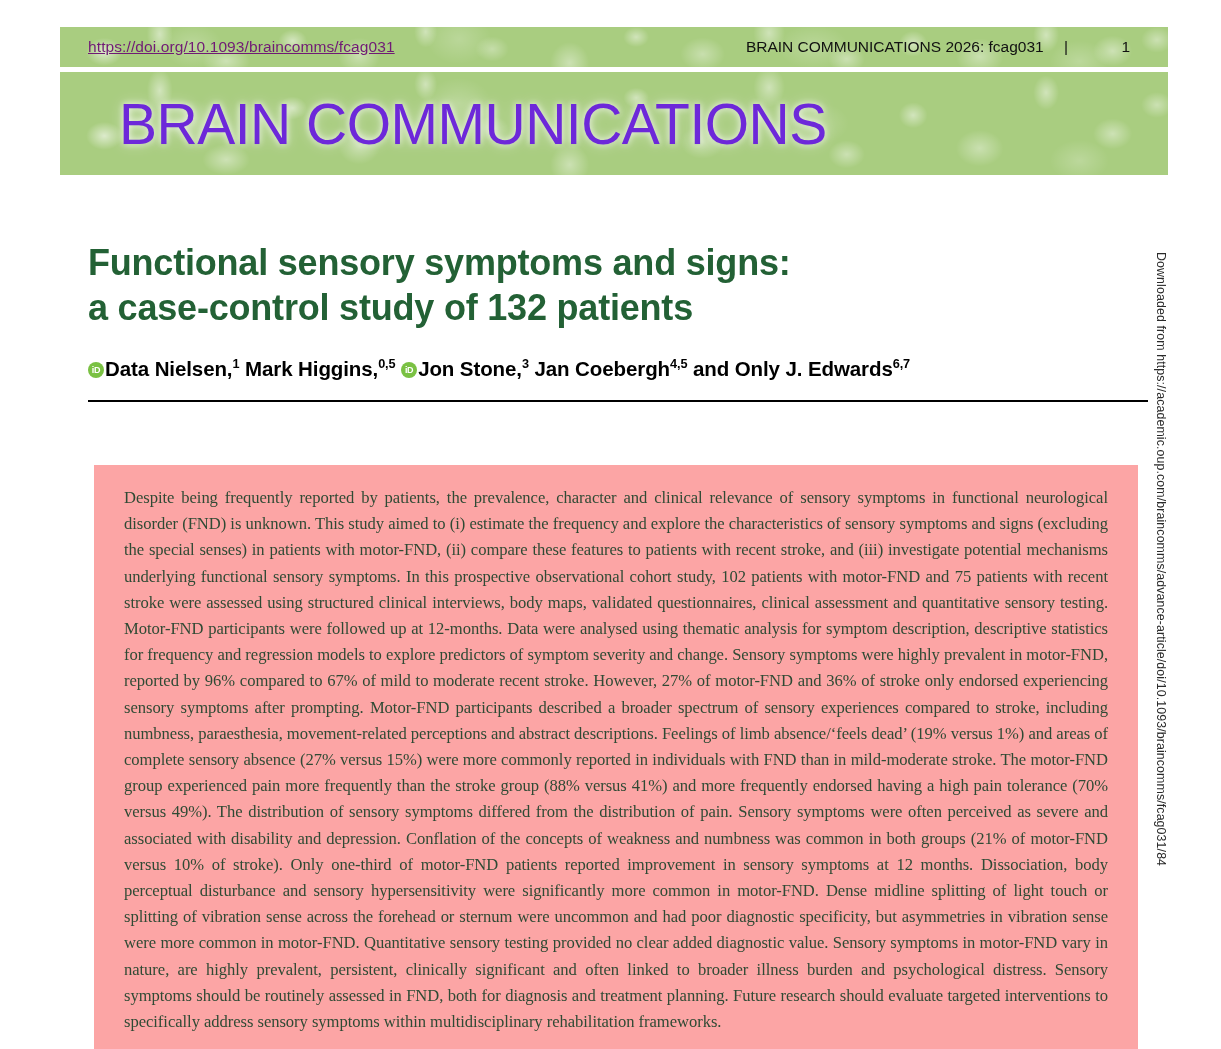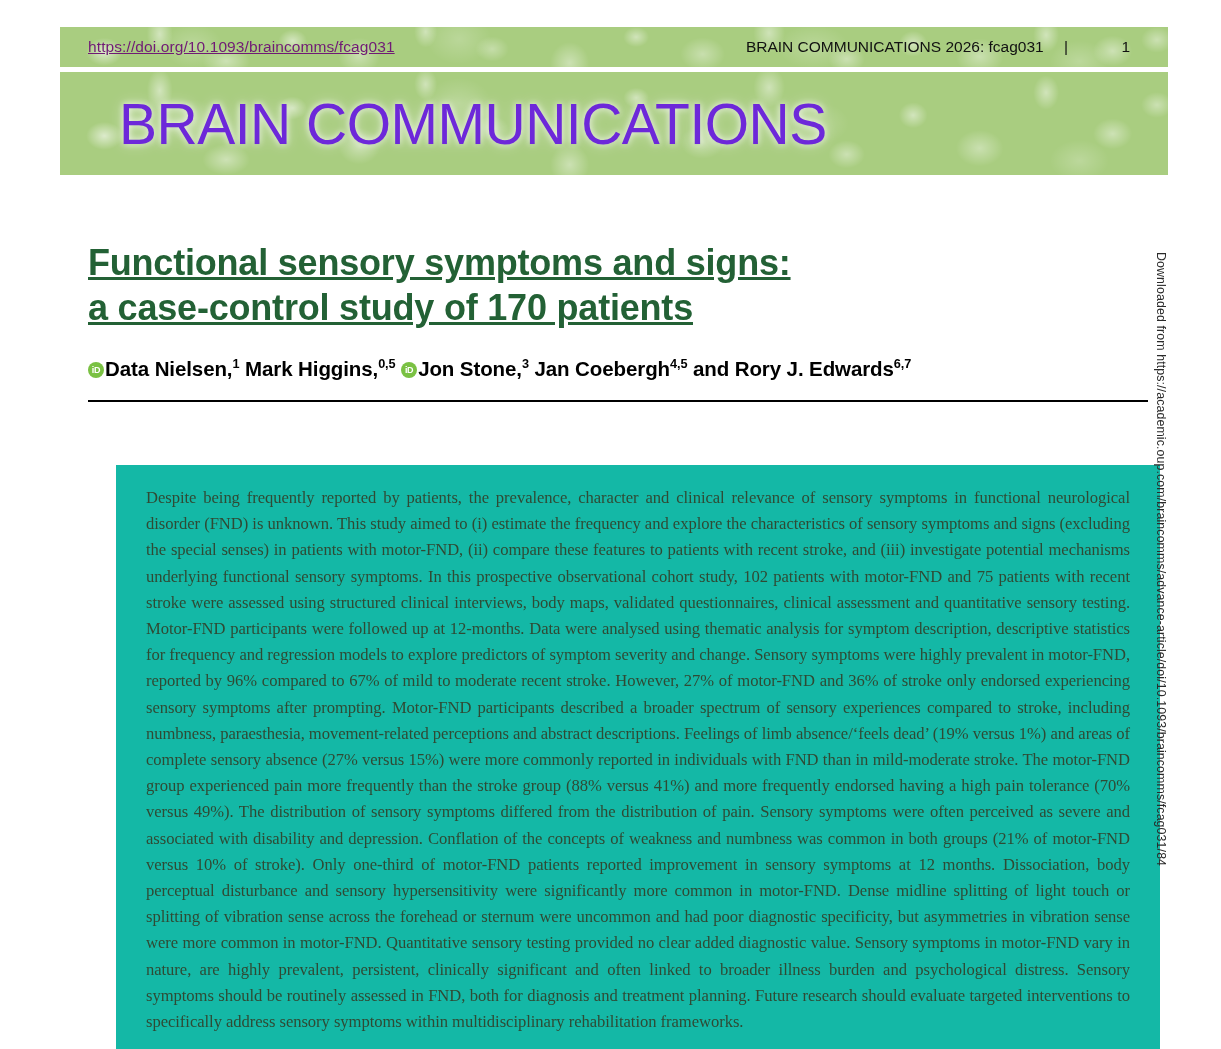--- a/index.html
+++ b/index.html
@@ -130,21 +130,20 @@
     top: 240px;
     width: 1060px;
   }
   .title {
     font-size: 36px;
     line-height: 1.26;
     font-weight: 700;
     color: #236135;
     letter-spacing: -0.2px;
     margin: 0;
-    text-decoration: underline;
   }
   .title .line2 { display: block; }
 
   .authors {
     margin-top: 24px;
     font-size: 20.5px;
     font-weight: 700;
     color: #000;
     line-height: 1.35;
     letter-spacing: -0.1px;
@@ -182,25 +181,25 @@
   .rule {
     margin-top: 18px;
     border: 0;
     border-top: 2px solid #000;
     width: 1060px;
   }
 
   
   .abstract-box {
     position: absolute;
-    left: 116px;
+    left: 94px;
     top: 465px;
     width: 1044px;
     height: 584px;
-    background: #14b8a6;
+    background: #fca5a5;
     box-sizing: border-box;
     padding: 20px 30px 18px 30px;
   }
   .abstract-text {
     margin: 0;
     font-family: "Liberation Serif", serif;
     font-size: 16.6px;
     line-height: 1.58;
     color: #2f4a34;
     text-align: justify;
@@ -242,25 +241,25 @@
     <div class="tex"></div>
     <div class="banner-title">BRAIN COMMUNICATIONS</div>
   </div>
 
 </div>
 
 <div class="article-head">
 
   <h1 class="title">
     <span>Functional sensory symptoms and signs:</span>
-    <span class="line2">a case-control study of 170 patients</span>
+    <span class="line2">a case-control study of 132 patients</span>
   </h1>
 
   <div class="authors">
-    <span><span class="orcid"></span><span>Data Nielsen,</span><sup>1</sup></span><span> </span><span><span>Mark Higgins,</span><sup>0,5</sup></span><span> </span><span><span class="orcid"></span><span>Jon Stone,</span><sup>3</sup></span><span> </span><span><span>Jan Coebergh</span><sup>4,5</sup></span><span> and </span><span><span>Rory J. Edwards</span><sup>6,7</sup></span>
+    <span><span class="orcid"></span><span>Data Nielsen,</span><sup>1</sup></span><span> </span><span><span>Mark Higgins,</span><sup>0,5</sup></span><span> </span><span><span class="orcid"></span><span>Jon Stone,</span><sup>3</sup></span><span> </span><span><span>Jan Coebergh</span><sup>4,5</sup></span><span> and </span><span><span>Only J. Edwards</span><sup>6,7</sup></span>
   </div>
 
   <hr class="rule">
 </div>
 
 <div class="abstract-box">
   <p class="abstract-text">Despite being frequently reported by patients, the prevalence, character and clinical relevance of sensory symptoms in functional neurological disorder (FND) is unknown. This study aimed to (i) estimate the frequency and explore the characteristics of sensory symptoms and signs (excluding the special senses) in patients with motor-FND, (ii) compare these features to patients with recent stroke, and (iii) investigate potential mechanisms underlying functional sensory symptoms. In this prospective observational cohort study, 102 patients with motor-FND and 75 patients with recent stroke were assessed using structured clinical interviews, body maps, validated questionnaires, clinical assessment and quantitative sensory testing. Motor-FND participants were followed up at 12-months. Data were analysed using thematic analysis for symptom description, descriptive statistics for frequency and regression models to explore predictors of symptom severity and change. Sensory symptoms were highly prevalent in motor-FND, reported by 96% compared to 67% of mild to moderate recent stroke. However, 27% of motor-FND and 36% of stroke only endorsed experiencing sensory symptoms after prompting. Motor-FND participants described a broader spectrum of sensory experiences compared to stroke, including numbness, paraesthesia, movement-related perceptions and abstract descriptions. Feelings of limb absence/‘feels dead’ (19% versus 1%) and areas of complete sensory absence (27% versus 15%) were more commonly reported in individuals with FND than in mild-moderate stroke. The motor-FND group experienced pain more frequently than the stroke group (88% versus 41%) and more frequently endorsed having a high pain tolerance (70% versus 49%). The distribution of sensory symptoms differed from the distribution of pain. Sensory symptoms were often perceived as severe and associated with disability and depression. Conflation of the concepts of weakness and numbness was common in both groups (21% of motor-FND versus 10% of stroke). Only one-third of motor-FND patients reported improvement in sensory symptoms at 12 months. Dissociation, body perceptual disturbance and sensory hypersensitivity were significantly more common in motor-FND. Dense midline splitting of light touch or splitting of vibration sense across the forehead or sternum were uncommon and had poor diagnostic specificity, but asymmetries in vibration sense were more common in motor-FND. Quantitative sensory testing provided no clear added diagnostic value. Sensory symptoms in motor-FND vary in nature, are highly prevalent, persistent, clinically significant and often linked to broader illness burden and psychological distress. Sensory symptoms should be routinely assessed in FND, both for diagnosis and treatment planning. Future research should evaluate targeted interventions to specifically address sensory symptoms within multidisciplinary rehabilitation frameworks.</p>
 </div>
 
 <div class="sidebar-note">Downloaded from https://academic.oup.com/braincomms/advance-article/doi/10.1093/braincomms/fcag031/84</div>

